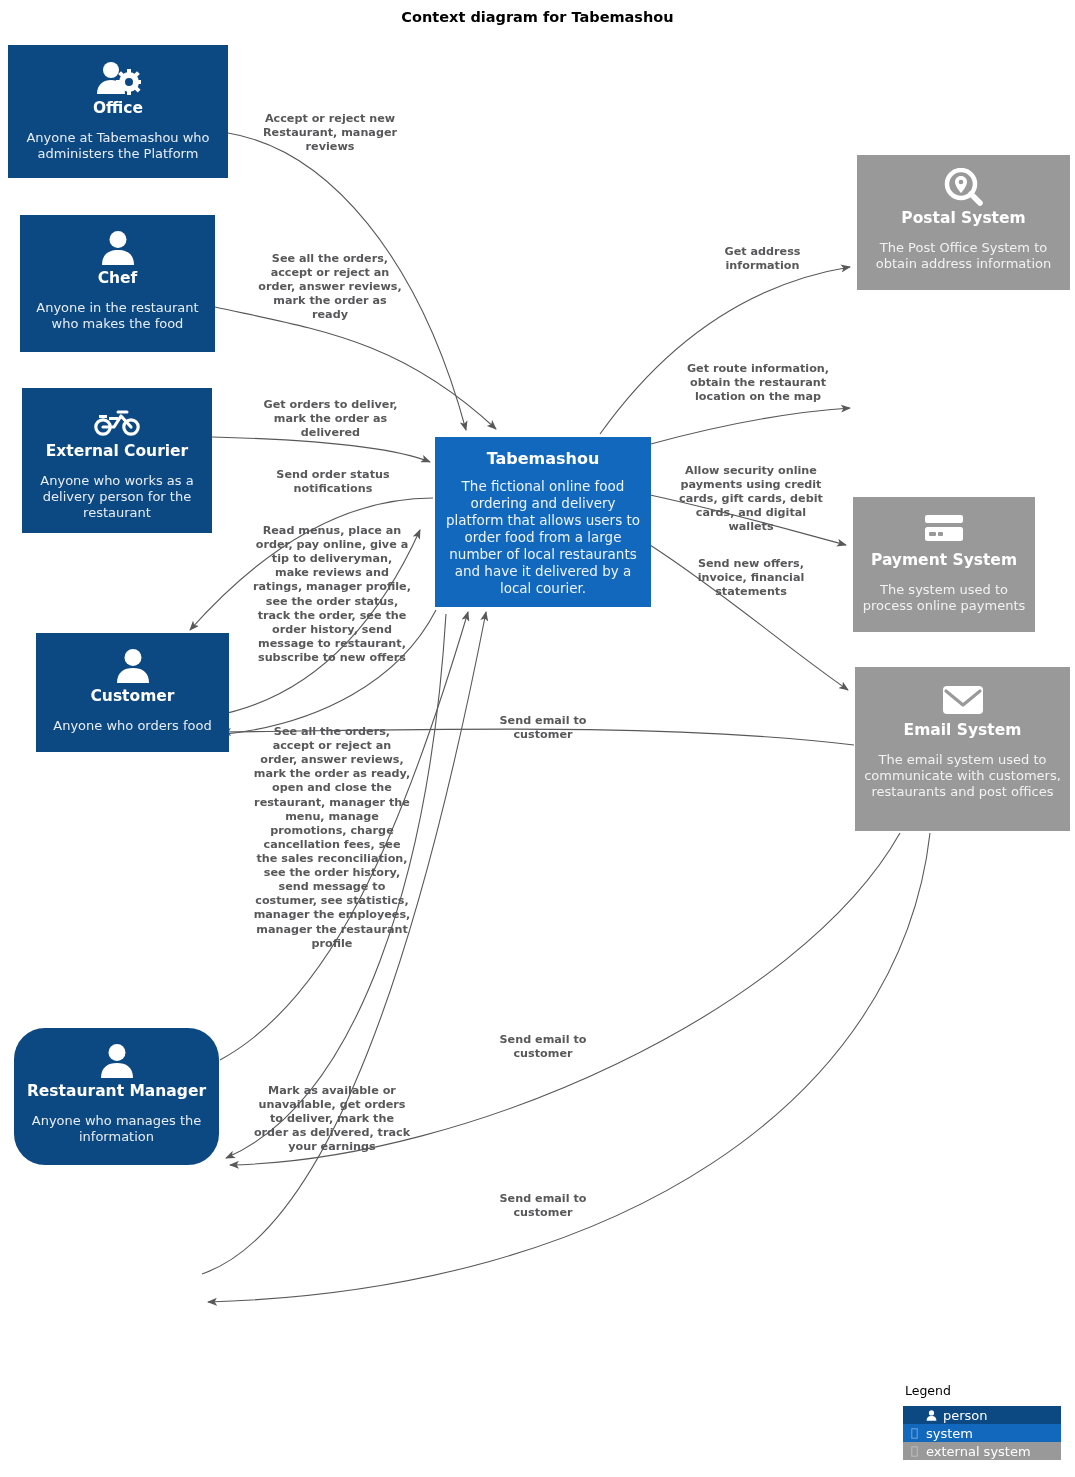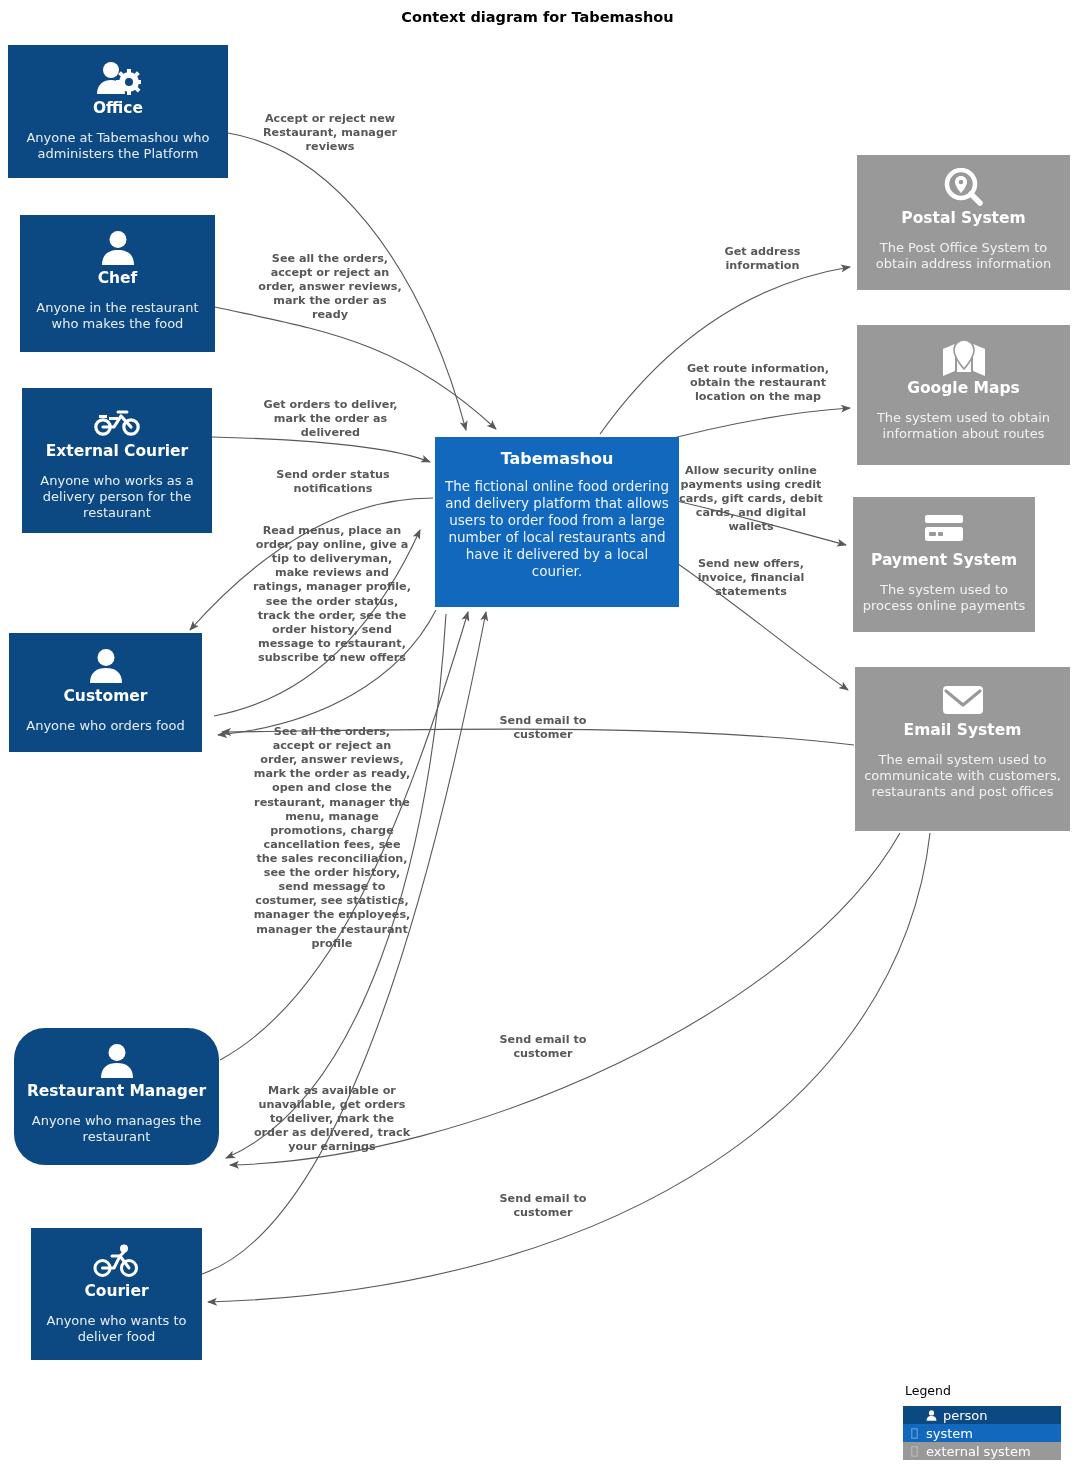--- a/index.html
+++ b/index.html
@@ -220,86 +220,61 @@
     <div class="node-icon">
       <svg width="36" height="36" viewBox="0 0 36 36">
         <circle cx="18" cy="9.5" r="8.5" fill="#ffffff"></circle>
         <path d="M2,35 C2,24 9,20 18,20 C27,20 34,24 34,35 Z" fill="#ffffff"></path>
       </svg>
     </div>
     <div class="node-name">Chef</div>
     <div class="node-desc">Anyone in the restaurant who makes the food</div>
   </div>
 
-  <div class="node person" style="left:9px; top:633px; width:193px; height:119px;">
+  <div class="node person" style="left:36px; top:633px; width:193px; height:119px;">
     <div class="node-icon">
       <svg width="36" height="36" viewBox="0 0 36 36">
         <circle cx="18" cy="9.5" r="8.5" fill="#ffffff"></circle>
         <path d="M2,35 C2,24 9,20 18,20 C27,20 34,24 34,35 Z" fill="#ffffff"></path>
       </svg>
     </div>
     <div class="node-name">Customer</div>
     <div class="node-desc">Anyone who orders food</div>
   </div>
 
   <div class="node person" style="left:14px; top:1028px; width:205px; height:137px;border-radius:31px;">
     <div class="node-icon">
       <svg width="36" height="36" viewBox="0 0 36 36">
         <circle cx="18" cy="9.5" r="8.5" fill="#ffffff"></circle>
         <path d="M2,35 C2,24 9,20 18,20 C27,20 34,24 34,35 Z" fill="#ffffff"></path>
       </svg>
     </div>
     <div class="node-name">Restaurant Manager</div>
-    <div class="node-desc">Anyone who manages the restaurant</div>
-  </div>
-
-  <div class="node person" style="left:31px; top:1228px; width:171px; height:132px;">
-    <div class="node-icon">
-      <svg width="48" height="34" viewBox="0 0 48 34">
-        <circle cx="9.5" cy="24" r="7.5" fill="none" stroke="#ffffff" stroke-width="3"></circle>
-        <circle cx="36" cy="24" r="7.5" fill="none" stroke="#ffffff" stroke-width="3"></circle>
-        <circle cx="31" cy="4.5" r="4" fill="#ffffff"></circle>
-        <path d="M9.5,24 L21,24 L27,12 L36,24" fill="none" stroke="#ffffff" stroke-width="3" stroke-linecap="round" stroke-linejoin="round"></path>
-        <path d="M19,12 L27,12 L31,8" fill="none" stroke="#ffffff" stroke-width="3" stroke-linecap="round" stroke-linejoin="round"></path>
-      </svg>
-    </div>
-    <div class="node-name">Courier</div>
-    <div class="node-desc">Anyone who wants to deliver food</div>
-  </div>
-
-  <div class="node system" style="left:435px; top:437px; width:244px; height:170px; justify-content:flex-start;">
+    <div class="node-desc">Anyone who manages the information</div>
+  </div>
+
+
+  <div class="node system" style="left:435px; top:437px; width:216px; height:170px; justify-content:flex-start;">
     <div class="node-name" style="margin-top:13px; font-size:16px;">Tabemashou</div>
     <div class="node-desc" style="margin-top:10px; padding:0 10px;">The fictional online food ordering and delivery platform that allows users to order food from a large number of local restaurants and have it delivered by a local courier.</div>
   </div>
 
   <div class="node external" style="left:857px; top:155px; width:213px; height:135px;text-align:center;">
     <div class="node-icon">
       <svg width="42" height="40" viewBox="0 0 42 40">
         <circle cx="18" cy="16" r="14" fill="none" stroke="#ffffff" stroke-width="4.5"></circle>
         <path d="M18,8 C14.6,8 12,10.6 12,14 C12,18.5 18,25 18,25 C18,25 24,18.5 24,14 C24,10.6 21.4,8 18,8 Z" fill="#ffffff"></path>
         <circle cx="18" cy="14" r="2.3" fill="#999999"></circle>
         <path d="M28,26 L37,35" stroke="#ffffff" stroke-width="5.5" stroke-linecap="round"></path>
       </svg>
     </div>
     <div class="node-name">Postal System</div>
     <div class="node-desc">The Post Office System to obtain address information</div>
   </div>
 
-  <div class="node external" style="left:857px; top:325px; width:213px; height:140px;">
-    <div class="node-icon">
-      <svg width="46" height="38" viewBox="0 0 46 38">
-        <path d="M2,10 L14,5 L14,32 L2,37 Z" fill="#ffffff"></path>
-        <path d="M32,5 L44,10 L44,37 L32,32 Z" fill="#ffffff"></path>
-        <path d="M16,5 L30,5 L30,33 L16,33 Z" fill="#ffffff"></path>
-        <path d="M23,1 C17.5,1 13,5.5 13,11 C13,19 23,30 23,30 C23,30 33,19 33,11 C33,5.5 28.5,1 23,1 Z" fill="#ffffff" stroke="#999999" stroke-width="1.6"></path>
-      </svg>
-    </div>
-    <div class="node-name">Google Maps</div>
-    <div class="node-desc">The system used to obtain information about routes</div>
-  </div>
 
   <div class="node external" style="left:853px; top:497px; width:182px; height:135px;">
     <div class="node-icon">
       <svg width="46" height="34" viewBox="0 0 46 34">
         <rect x="4" y="2" width="38" height="8" rx="2" fill="#ffffff"></rect>
         <rect x="4" y="14" width="38" height="14" rx="2.5" fill="#ffffff"></rect>
         <rect x="8" y="19" width="7" height="4" rx="1" fill="#999999"></rect>
         <rect x="17" y="19" width="5" height="4" rx="1" fill="#999999"></rect>
       </svg>
     </div>

